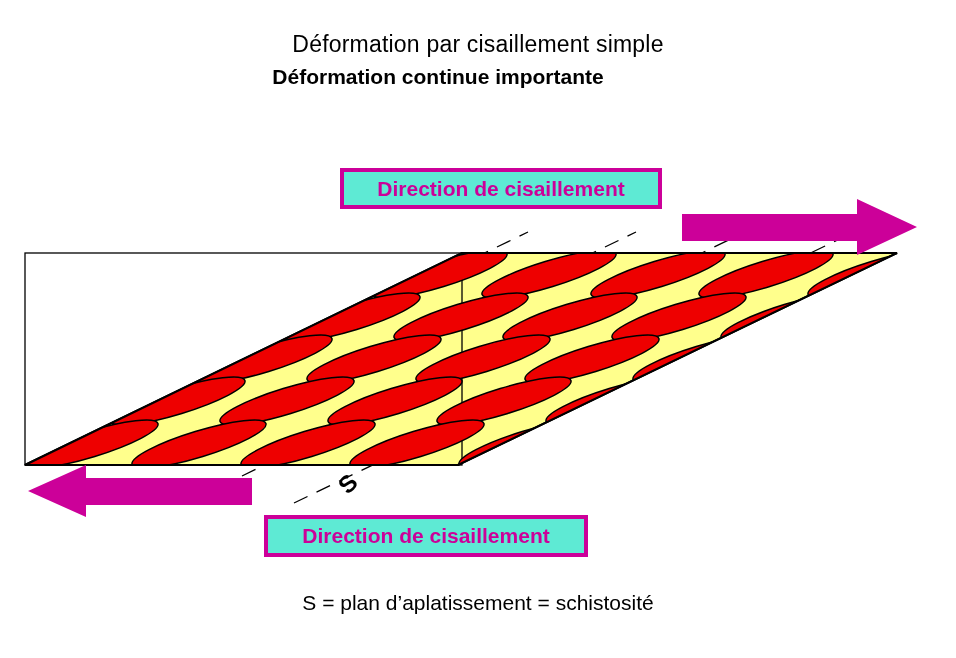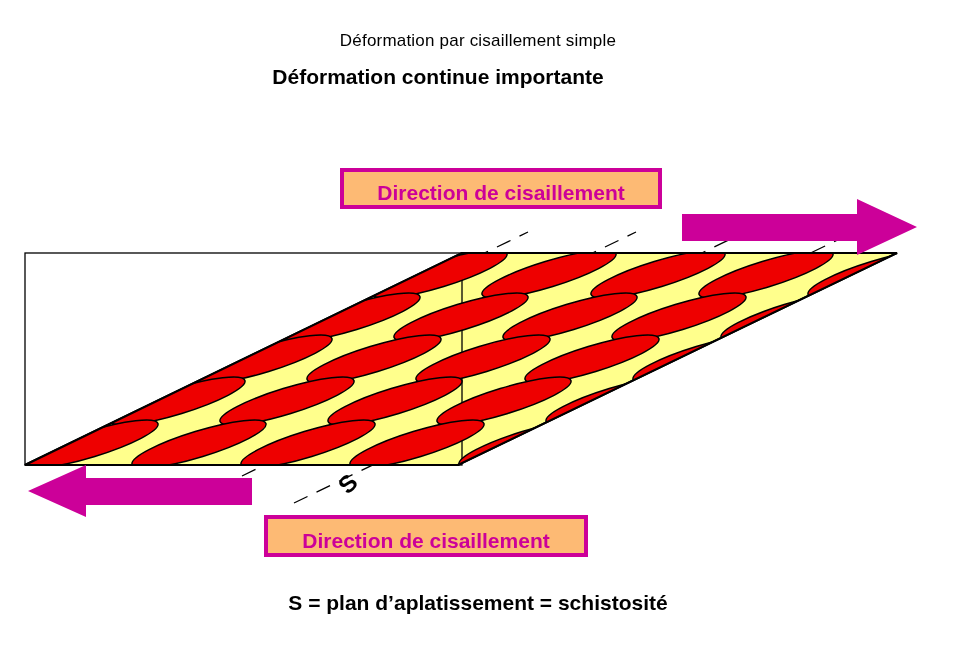--- a/index.html
+++ b/index.html
@@ -5,25 +5,25 @@
   :root{
     --accent:#cc0099;
     --yellow:#ffff8c;
     --red:#ee0000;
     --ink:#000000;
   }
   *{margin:0;padding:0;box-sizing:border-box;}
   html,body{width:956px;height:658px;}
   body{position:relative;background:#ffffff;font-family:"Liberation Sans",sans-serif;overflow:hidden;}
   .abs{position:absolute;}
-  #title{top:31px;left:0;width:956px;text-align:center;font-size:17px;color:var(--ink);letter-spacing:.2px;}
+  #title{top:31px;left:0;width:956px;text-align:center;font-size:23px;color:var(--ink);letter-spacing:.2px;}
   #subtitle{top:65px;left:0;width:876px;text-align:center;font-size:21px;font-weight:bold;color:var(--ink);}
-  #caption{top:591px;left:0;width:956px;text-align:center;font-size:21px;font-weight:bold;color:var(--ink);}
-  .shear-box{position:absolute;border:4px solid var(--accent);background:#fdba74;color:var(--accent);
-             font-weight:bold;font-size:21px;display:flex;align-items:flex-end;justify-content:center;}
+  #caption{top:591px;left:0;width:956px;text-align:center;font-size:21px;font-weight:normal;color:var(--ink);}
+  .shear-box{position:absolute;border:4px solid var(--accent);background:#5eead4;color:var(--accent);
+             font-weight:bold;font-size:21px;display:flex;align-items:center;justify-content:center;}
   #shear-box-top{left:340px;top:168px;width:322px;height:41px;}
   #shear-box-bottom{left:264px;top:515px;width:324px;height:42px;}
   #s-label{position:absolute;left:330px;top:466px;width:36px;height:36px;font-size:24px;font-weight:bold;
            color:var(--ink);transform:rotate(-45deg);display:flex;align-items:center;justify-content:center;}
   #diagram-svg{position:absolute;left:0;top:0;}
   .marker{fill:var(--red);stroke:var(--ink);stroke-width:1.5;}
   .dash{stroke:var(--ink);stroke-width:1.3;fill:none;stroke-dasharray:15 10;}
   .para-fill{fill:var(--yellow);stroke:var(--ink);stroke-width:2;}
   .para-edge{fill:none;stroke:var(--ink);stroke-width:2;}
   .init-rect{fill:none;stroke:var(--ink);stroke-width:1.3;}

